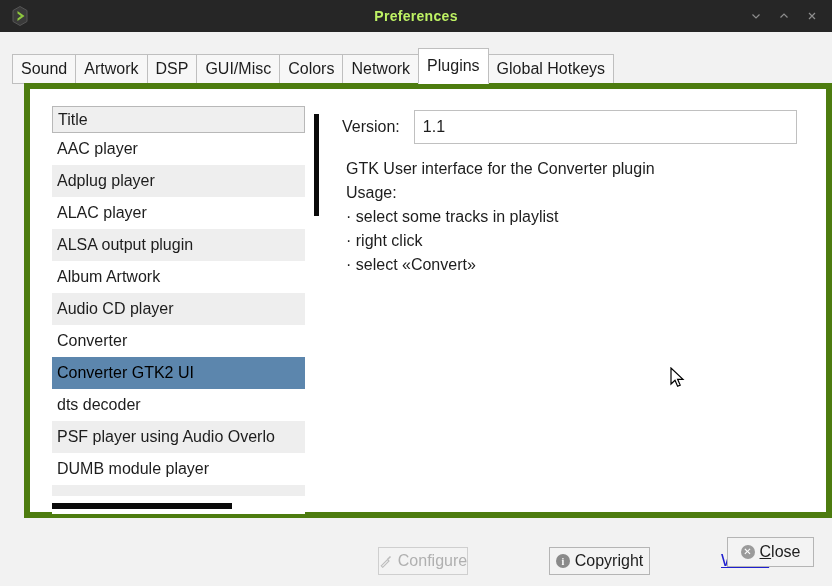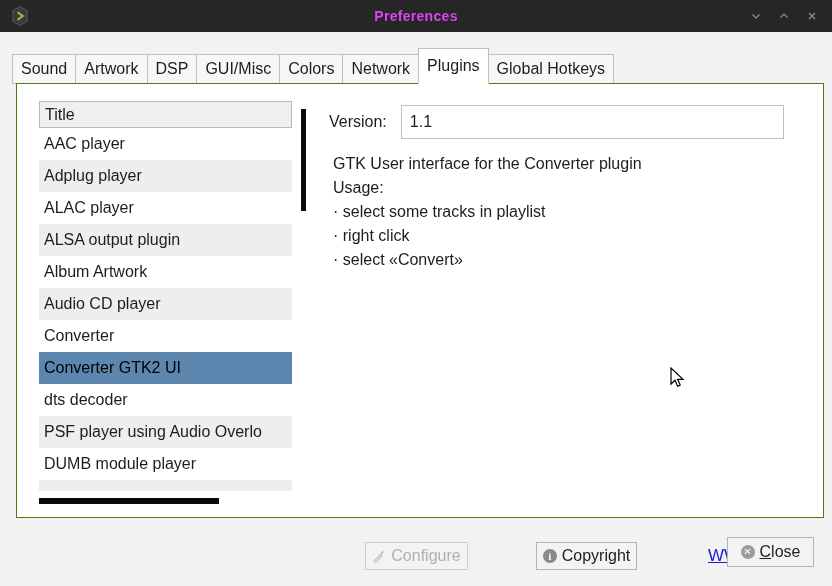--- a/index.html
+++ b/index.html
@@ -27,21 +27,21 @@
   .title-icon {
     position: absolute; left: 8px; top: 4px;
     width: 24px; height: 24px;
     display: flex; align-items: center; justify-content: center;
   }
   .title-text {
     position: absolute; left: 0; top: 0;
     width: 832px; height: 32px;
     line-height: 32px;
     text-align: center;
-    color: #d946ef;
+    color: #bef264;
     font-size: 14px;
     font-weight: bold;
     letter-spacing: 0.3px;
   }
   .win-controls {
     position: absolute; right: 6px; top: 0;
     height: 32px;
     display: flex; align-items: center; gap: 0px;
   }
   .win-btn {
@@ -76,24 +76,24 @@
   .tab.active {
     height: 36px;
     background: #ffffff;
     border-bottom: 1px solid #ffffff;
     position: relative;
     z-index: 3;
   }
 
   
   .page {
-    position: absolute; left: 16px; top: 83px;
+    position: absolute; left: 24px; top: 83px;
     width: 808px; height: 435px;
     background: #ffffff;
-    border: 1px solid #4d7c0f;
+    border: 6px solid #4d7c0f;
   }
 
   
   .list-wrap {
     position: absolute; left: 22px; top: 17px;
     width: 253px; height: 390px;
   }
   .list-header {
     height: 27px;
     background: #efefef;
@@ -184,21 +184,21 @@
     font-size: 16px;
     color: #1d1d1d;
     cursor: default;
     padding: 0 9px;
   }
   .btn.disabled {
     color: #b0b0b0;
     background: #f3f3f3;
     border-color: #cfcfcf;
   }
-  #configure-button { left: 348px; top: 458px; width: 103px; }
+  #configure-button { left: 348px; top: 458px; width: 90px; }
   #copyright-button { left: 519px; top: 458px; width: 101px; }
 
   .www-link {
     position: absolute; left: 691px; top: 458px;
     height: 28px;
     display: flex; align-items: center;
     font-size: 17px;
     color: #2020d0;
     text-decoration: underline;
     cursor: pointer;

